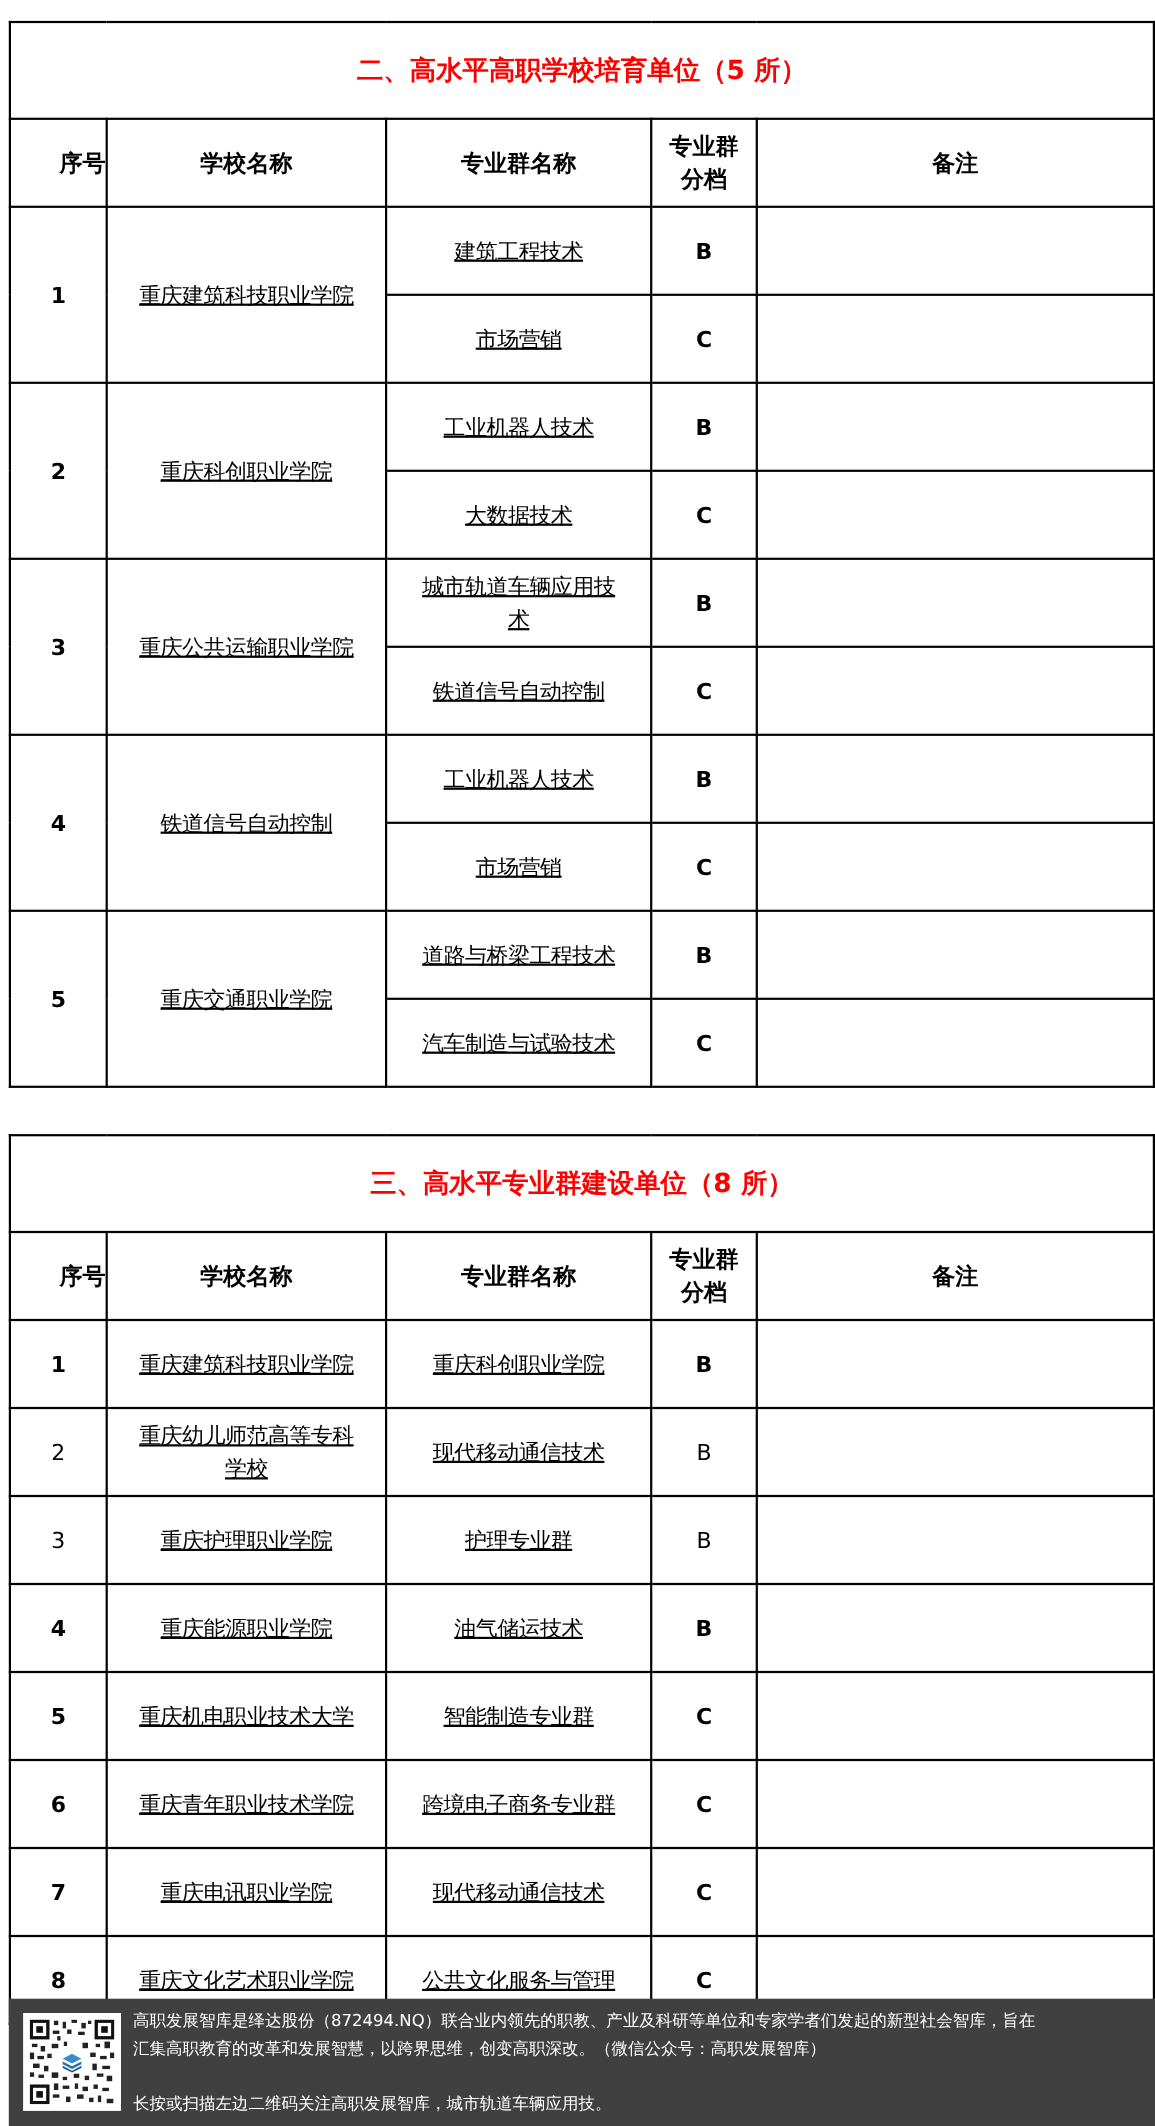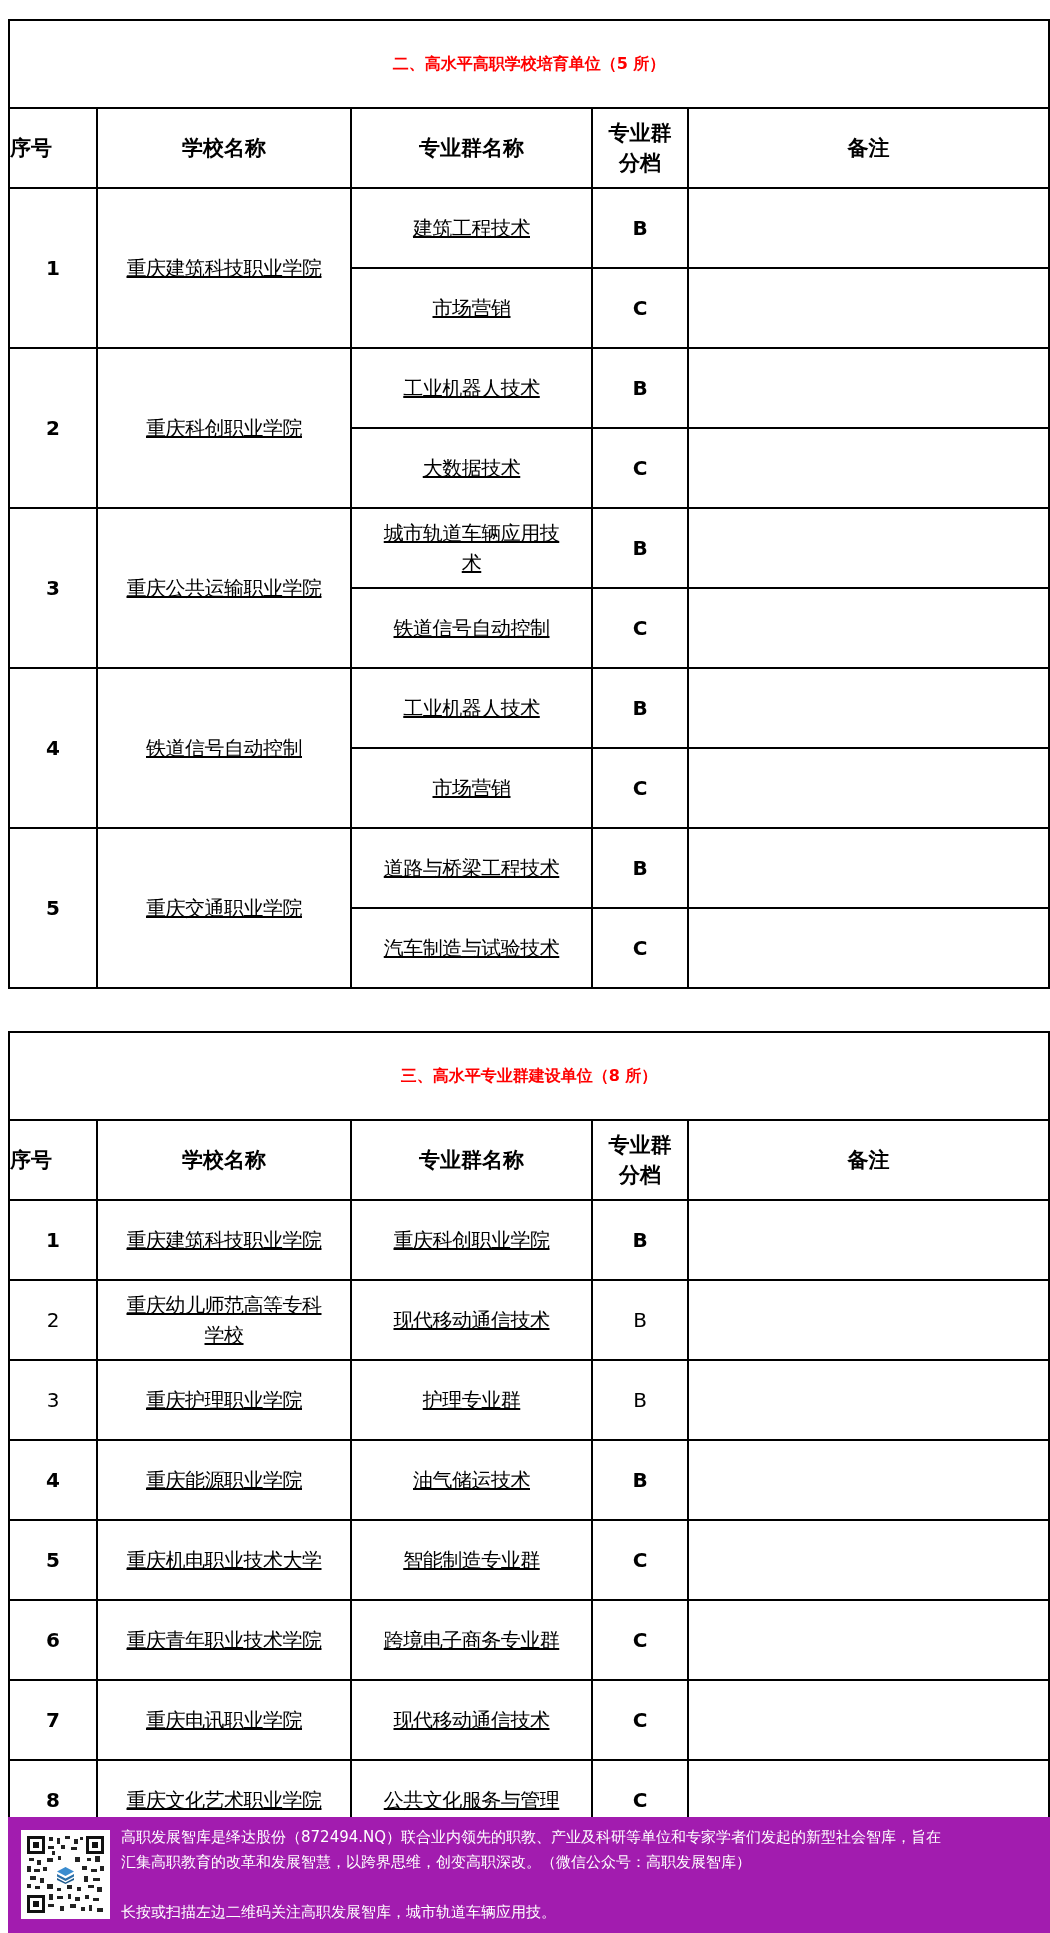--- a/index.html
+++ b/index.html
@@ -10,34 +10,34 @@
   }
   .tbl {
     position: absolute; left: 8px; width: 1040px;
     border-collapse: collapse; table-layout: fixed;
   }
   .tbl td, .tbl th {
     border: 2px solid #000; padding: 0; text-align: center; vertical-align: middle;
     box-sizing: border-box;
   }
   .title-cell {
-    height: 88px; color: #ff0000; font-weight: bold; font-size: 16px;
+    height: 88px; color: #ff0000; font-weight: bold; font-size: 24px;
     letter-spacing: 0px;
   }
   .hdr th { height: 80px; font-weight: bold; font-size: 21px; line-height: 30px; }
-  .hdr th.seq { text-align: left; padding-left: 0; }
+  .hdr th.seq { text-align: right; padding-left: 16px; }
   .row td { height: 80px; font-size: 20px; line-height: 30px; }
   .num { font-weight: bold; font-size: 21px; }
   .num.normal { font-weight: normal; }
   .grade { font-weight: bold; font-size: 21px; }
   .grade.normal { font-weight: normal; }
   .school, .major { white-space: pre-line; letter-spacing: -0.5px; text-decoration: underline; }
   .footer {
     position: absolute; left: 8px; top: 1817px; width: 1042px; height: 116px;
-    background: #a21caf; color: #ffffff;
+    background: #404040; color: #ffffff;
   }
   .qr {
     position: absolute; left: 13px; top: 13px; width: 89px; height: 89px;
     background: #ffffff;
   }
   .qr svg { position: absolute; left: 6px; top: 6px; }
   .footer-text {
     position: absolute; left: 113px; top: 8px; right: 6px;
     font-size: 15px; line-height: 25px;
   }

